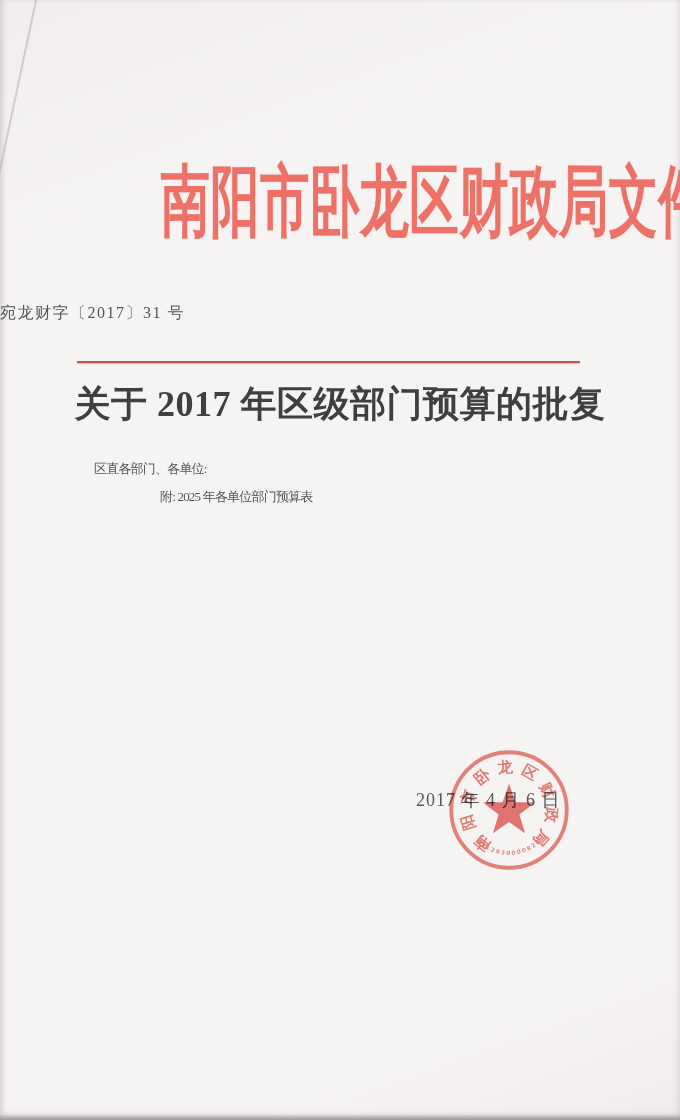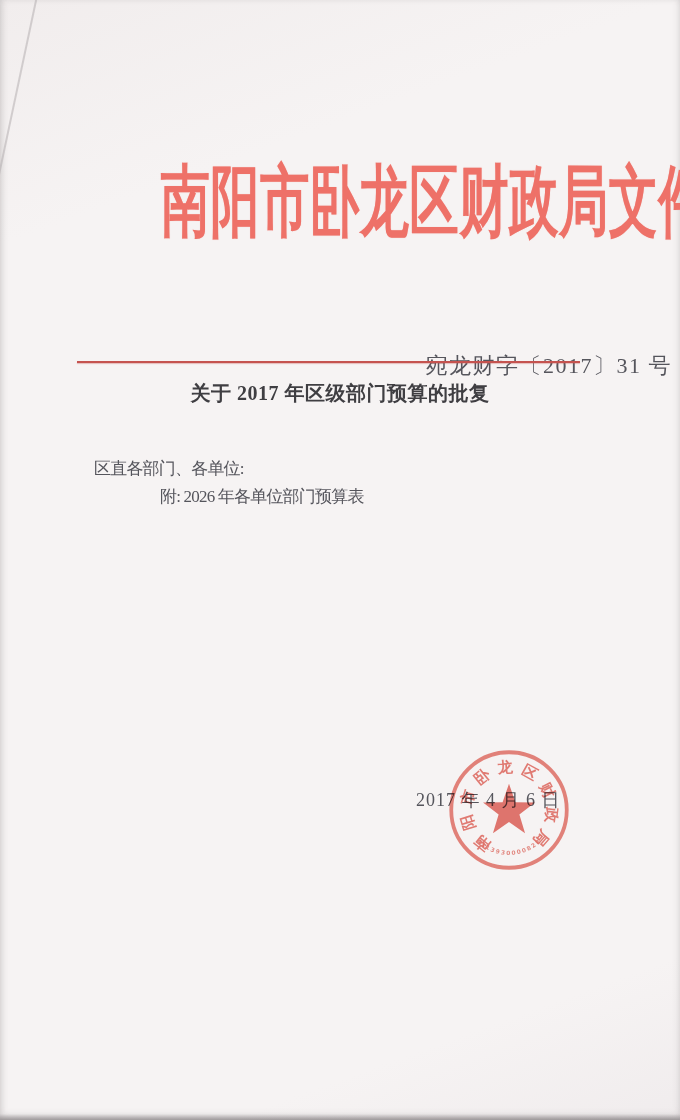--- a/index.html
+++ b/index.html
@@ -28,37 +28,37 @@
   .header-title .stretch{
     display:inline-block;
     transform:scaleX(.63);transform-origin:center;
     font-size:78px;line-height:1.28;font-weight:bold;
     color:var(--header-red);
     letter-spacing:1px;
     text-shadow:0 0 1px rgba(238,113,104,.45);
   }
   .doc-number{
     position:absolute;left:0;right:8px;top:303px;
-    text-align:right;
-    font-size:22px;color:var(--body-ink);letter-spacing:1.5px;margin-top:48px;
+    text-align:left;
+    font-size:16px;color:var(--body-ink);letter-spacing:1.5px;
   }
   .red-line{
     position:absolute;left:77px;top:361px;width:503px;height:2px;
     background:var(--line-red);
     box-shadow:0 1px 1px rgba(197,83,79,.35);
   }
   .doc-title{
     position:absolute;left:0;right:0;top:380px;margin:0;
     text-align:center;
-    font-size:20px;font-weight:bold;color:var(--title-ink);
+    font-size:36px;font-weight:bold;color:var(--title-ink);
     letter-spacing:.5px;
   }
   .body-block{
     position:absolute;left:94px;top:455px;width:498px;
-    font-size:17px;line-height:28px;color:var(--body-ink);
+    font-size:13px;line-height:28px;color:var(--body-ink);
     letter-spacing:-0.8px;
   }
   .body-block p{margin:0;}
   .salutation{text-align:left;}
   .para{text-align:justify;text-indent:38px;}
   .attachment{padding-left:66px;}
   .date-line{
     position:absolute;left:416px;top:788px;z-index:1;
     font-size:18px;color:var(--body-ink);letter-spacing:1px;
     white-space:nowrap;
@@ -97,21 +97,21 @@
   </div>
 
   <div class="doc-number">宛龙财字〔2017〕31 号</div>
 
   <div class="red-line"></div>
 
   <h1 class="doc-title">关于 2017 年区级部门预算的批复</h1>
 
   <div class="body-block">
     <p class="salutation">区直各部门、各单位:</p>
-    <p class="attachment">附: 2026 年各单位部门预算表</p>
+    <p class="attachment">附: 2025 年各单位部门预算表</p>
   </div>
 
   <div class="date-line">2017 年 4 月 6 日</div>
 
   <svg class="seal" viewBox="0 0 120 120" xmlns="http://www.w3.org/2000/svg">
     <circle class="seal-ring-circle" cx="60" cy="60" r="55"></circle>
     <path class="seal-star" d="M60,35 L66.11,52.59 L84.73,52.97 L69.89,64.21 L75.28,82.03 L60,71.4 L44.72,82.03 L50.11,64.21 L35.27,52.97 L53.89,52.59 Z"></path>
     <g id="seal-ring-chars" transform="rotate(-5 60 60)">
         <text x="60" y="24" class="seal-char" transform="rotate(-136 60 60)">南</text>
         <text x="60" y="24" class="seal-char" transform="rotate(-102 60 60)">阳</text>

